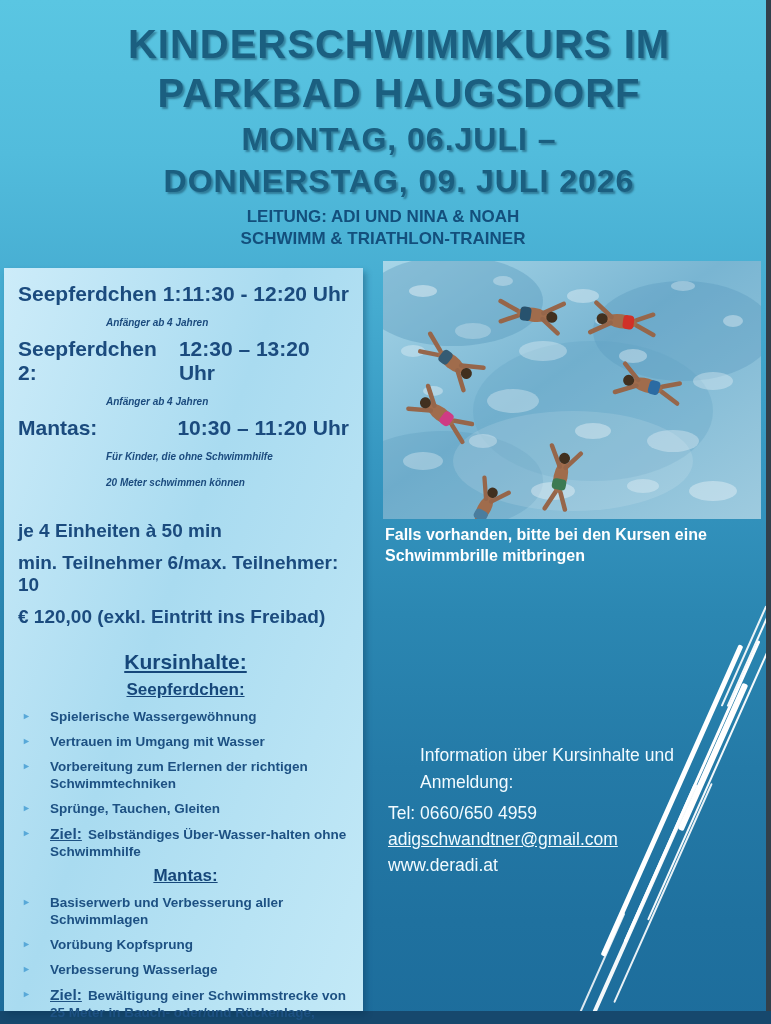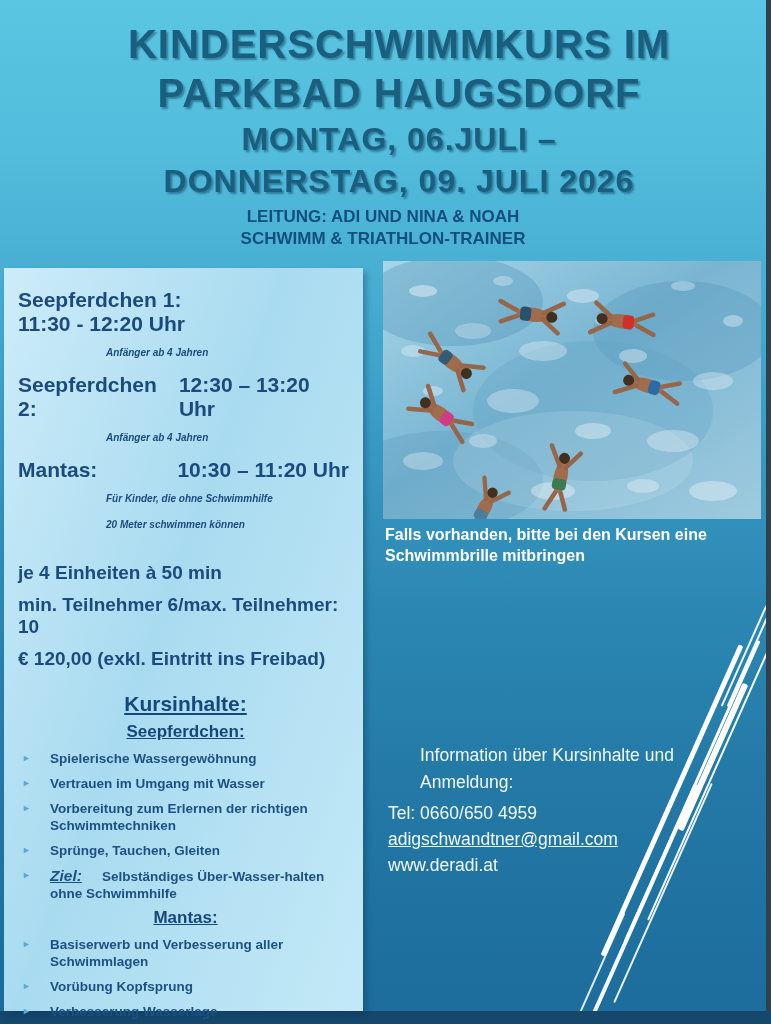--- a/index.html
+++ b/index.html
@@ -19,31 +19,31 @@
   .title-block{position:absolute;top:20px;left:0;width:766px;text-align:center;color:#1b5f80;font-weight:bold;letter-spacing:1px;padding-left:16px;}
   .t1{font-size:40px;line-height:49px;text-shadow:2px 2px 2px rgba(10,50,75,.45);}
   .t2{font-size:32px;line-height:42px;text-shadow:2px 2px 2px rgba(10,50,75,.45);}
   .leitung{position:absolute;top:206px;left:0;width:766px;text-align:center;color:#134f7c;font-weight:bold;font-size:17px;line-height:22px;}
   
   .panel{position:absolute;left:4px;top:268px;width:359px;height:743px;box-sizing:border-box;
     padding:12px 10px 10px 14px;
     background:linear-gradient(110deg,#cdecf9 0%,#a9dbf0 45%,#c3e9f7 100%);
     box-shadow:3px 4px 6px rgba(10,50,80,.35);
     color:#1b4b7e;}
-  .sched-row{display:flex;justify-content:space-between;align-items:baseline;font-weight:bold;font-size:21px;line-height:24px;padding-right:4px;margin-top:11px;}
-  .sched-row.first{margin-top:8px;flex-direction:column;}
+  .sched-row{display:flex;justify-content:space-between;align-items:baseline;font-weight:bold;font-size:21px;line-height:24px;padding-right:4px;margin-top:5px;}
+  .sched-row.first{margin-top:2px;}
   .snote{margin-left:88px;margin-top:8px;font-weight:bold;font-size:10px;line-height:18px;font-style:italic;}
   .pinfo{font-weight:bold;font-size:19px;line-height:22px;margin-top:10px;}
   .pinfo.first{margin-top:28px;}
   .kursheading{margin-top:22px;text-align:center;font-weight:bold;font-size:21px;text-decoration:underline;color:#16477a;}
   .subheading{margin-top:6px;text-align:center;font-weight:bold;font-size:17px;text-decoration:underline;color:#16477a;}
   .bullet{display:flex;margin-top:8px;font-weight:bold;font-size:13.5px;line-height:17px;color:#1d5183;}
   .bmark{flex:0 0 28px;padding-left:4px;font-size:9px;line-height:17px;color:#58a8d8;}
   .bullet .btext{max-width:300px;}
-  .ziel-label{font-size:15.5px;text-decoration:underline;margin-right:20px;font-style:italic;}
+  .ziel-label{font-size:15.5px;text-decoration:underline;margin-right:6px;}
   
   .photo{position:absolute;left:383px;top:261px;width:378px;height:258px;margin:0;overflow:hidden;}
   
   .caption{position:absolute;left:385px;top:524px;width:360px;color:#ffffff;font-weight:bold;font-size:16px;line-height:21px;}
   .rnotes{position:absolute;left:388px;top:608px;width:345px;color:#f2fbff;font-size:17.5px;line-height:27px;}
   .ind1{margin-left:54px;}
   .ind2{margin-left:76px;}
   .rinfo{position:absolute;left:388px;top:742px;width:290px;color:#f2fbff;font-size:17.5px;line-height:27px;margin-left:32px;}
   .contact{position:absolute;left:388px;top:800px;width:340px;color:#f2fbff;font-size:17.5px;line-height:26px;}
   .email{display:block;color:#f2fbff;text-decoration:underline;cursor:pointer;}

